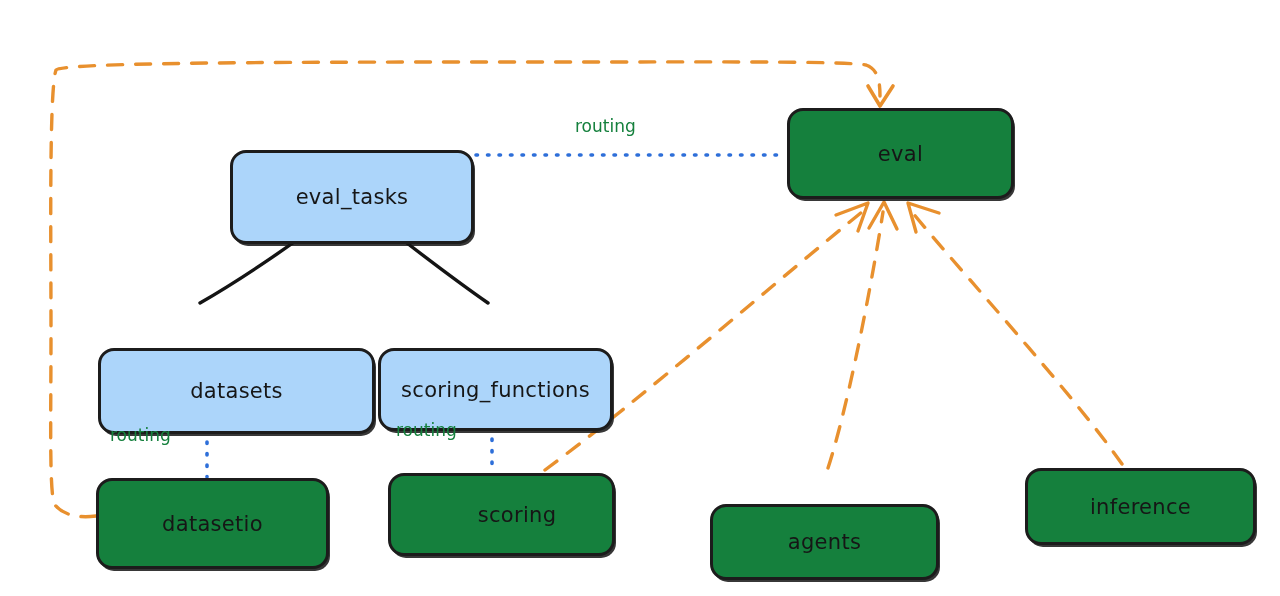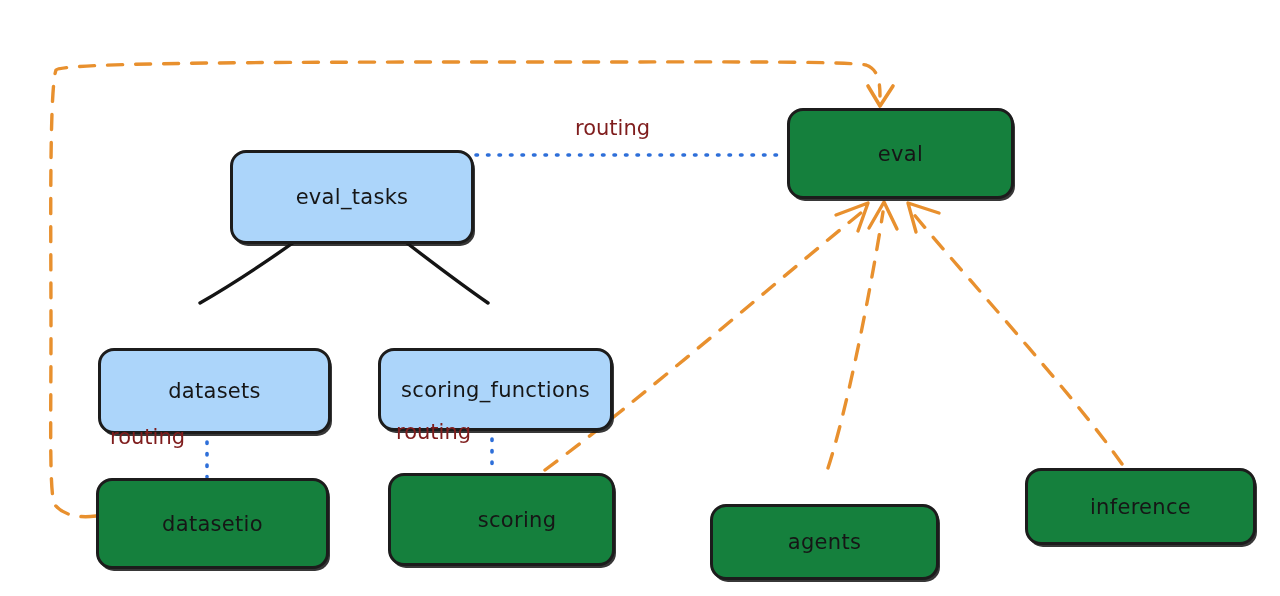--- a/index.html
+++ b/index.html
@@ -36,22 +36,22 @@
     color: #161616;
     letter-spacing: 0.3px;
     font-family: "DejaVu Sans", sans-serif;
     box-shadow: 2px 3px 0 -1px rgba(20,20,20,0.85);
   }
   .node.blue  { background: #ACD5FA; margin-top: 40px; }
   .node.green { background: #15803d; }
 
   .edge-label {
     position: absolute;
-    font-size: 21px;
-    color: #7f1d1d;
+    font-size: 17px;
+    color: #15803d;
     font-family: "DejaVu Sans", sans-serif;
     white-space: nowrap;
   }
 </style>
 </head>
 <body>
 
 <div id="canvas">
 
   <svg id="edges" viewBox="0 0 1280 596" xmlns="http://www.w3.org/2000/svg">
@@ -102,33 +102,33 @@
   </svg>
 
   <div class="node blue" style="left:230px; top:110px; width:244px; height:94px;">
     <span>eval_tasks</span>
   </div>
 
   <div class="node green" style="left:787px; top:108px; width:227px; height:91px;">
     <span>eval</span>
   </div>
 
-  <div class="node blue" style="left:98px; top:308px; width:233px; height:86px;">
+  <div class="node blue" style="left:98px; top:308px; width:277px; height:86px;">
     <span>datasets</span>
   </div>
 
   <div class="node blue" style="left:378px; top:308px; width:235px; height:83px;text-align:center;">
     <span>scoring_functions</span>
   </div>
 
   <div class="node green" style="left:96px; top:478px; width:233px; height:91px;text-align:right;">
     <span>datasetio</span>
   </div>
 
-  <div class="node green" style="left:388px; top:473px; width:227px; height:93px;padding-left:31px;">
+  <div class="node green" style="left:388px; top:473px; width:227px; height:83px;padding-left:31px;">
     <span>scoring</span>
   </div>
 
   <div class="node green" style="left:710px; top:471px; width:229px; height:76px;margin-top:33px;">
     <span>agents</span>
   </div>
 
   <div class="node green" style="left:1025px; top:468px; width:231px; height:77px;">
     <span>inference</span>
   </div>

